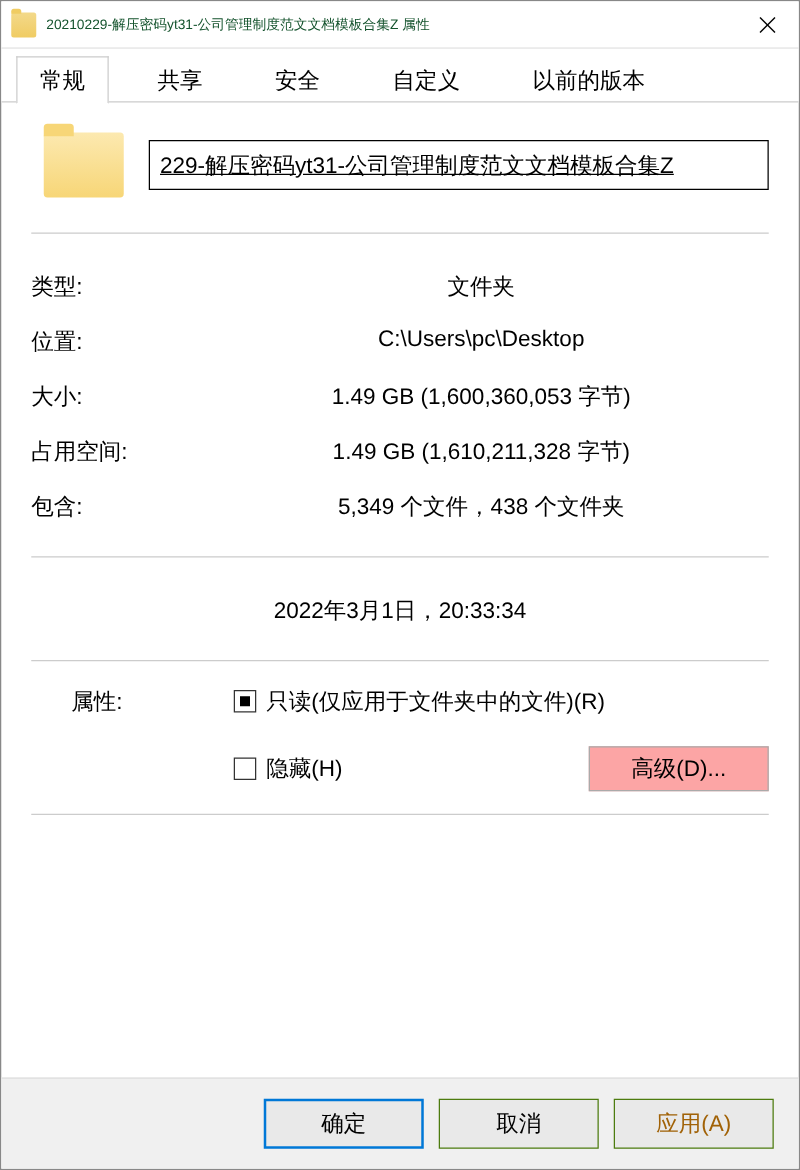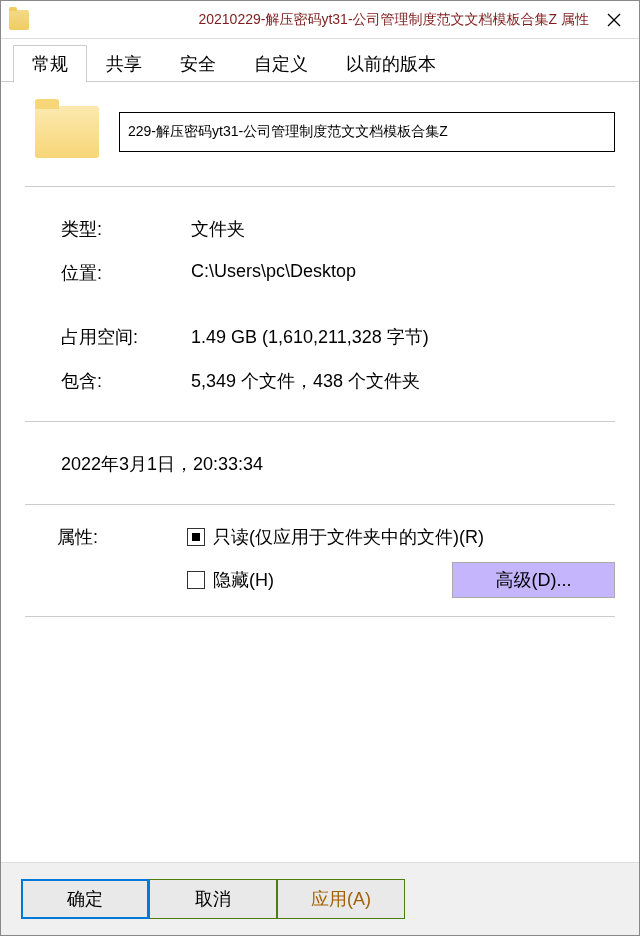--- a/index.html
+++ b/index.html
@@ -37,40 +37,40 @@
       position: absolute;
       top: -3px;
       left: 0;
       width: 8px;
       height: 4px;
       background: #f0cc63;
       border-radius: 2px 2px 0 0;
     }
     .titlebar-text {
       flex: 1;
-      font-size: 14px;
-      color: #7f1d1d;
+      font-size: 11px;
+      color: #14532d;
       white-space: nowrap;
       overflow: hidden;
-      text-align: right;
     }
     .titlebar-close {
       width: 50px;
       height: 38px;
       display: flex;
       align-items: center;
       justify-content: center;
       font-size: 18px;
       cursor: pointer;
     }
     .tabs {
       display: flex;
       padding: 6px 12px 0 12px;
       background: #ffffff;
       position: relative;
+      gap: 20px;
     }
     .tabs::after {
       content: "";
       position: absolute;
       left: 0;
       right: 0;
       bottom: 0;
       height: 1px;
       background: #ccc;
       z-index: 0;
@@ -119,63 +119,64 @@
       width: 24px;
       height: 10px;
       background: #f7d677;
       border-radius: 3px 3px 0 0;
     }
     .name-input {
       flex: 1;
       height: 40px;
       border: 1px solid #000;
       padding: 0 8px;
-      font-size: 14px;
+      font-size: 18px;
       background: #fff;
+      text-decoration: underline;
     }
     .divider {
       height: 1px;
       background: #ccc;
       margin: 4px 0;
     }
     .info-rows {
       padding-top: 16px;
-      margin-left: 36px;
     }
     .info-row {
       display: flex;
       padding: 10px 0;
       font-size: 18px;
       color: #000;
     }
     .info-label {
       width: 130px;
       flex-shrink: 0;
     }
     .info-value {
       flex: 1;
+      text-align: center;
     }
     .section-gap {
       height: 14px;
     }
     .attrs-section {
       display: flex;
       padding-top: 16px;
       font-size: 18px;
       margin-left: 32px;
     }
     .attrs-label {
       width: 130px;
       flex-shrink: 0;
     }
     .attrs-content {
       flex: 1;
       display: flex;
       flex-direction: column;
-      gap: 13px;
+      gap: 24px;
     }
     .attr-row {
       display: flex;
       align-items: center;
       justify-content: space-between;
     }
     .checkbox-wrap {
       display: flex;
       align-items: center;
       gap: 8px;
@@ -191,29 +192,31 @@
     .checkbox.indeterminate::after {
       content: "";
       position: absolute;
       top: 4px;
       left: 4px;
       right: 4px;
       bottom: 4px;
       background: #000;
     }
     .advanced-btn {
-      width: 163px;
+      width: 144px;
       height: 36px;
       border: 1px solid #aaa;
-      background: #c4b5fd;
+      background: #fca5a5;
       font-size: 18px;
       cursor: pointer;
     }
     .button-bar {
       display: flex;
+      justify-content: flex-end;
+      gap: 12px;
       padding: 16px 20px;
       border-top: 1px solid #ddd;
       background: #f0f0f0;
     }
     .btn {
       width: 128px;
       height: 40px;
       font-size: 18px;
       border: 1px solid #4d7c0f;
       background: #e9e9e9;
@@ -262,20 +265,22 @@
   <div class="info-rows">
     <div class="info-row">
       <span class="info-label">类型:</span>
       <span class="info-value">文件夹</span>
     </div>
     <div class="info-row">
       <span class="info-label">位置:</span>
       <span class="info-value">C:\Users\pc\Desktop</span>
     </div>
     <div class="info-row">
+      <span class="info-label">大小:</span>
+      <span class="info-value">1.49 GB (1,600,360,053 字节)</span>
     </div>
     <div class="info-row">
       <span class="info-label">占用空间:</span>
       <span class="info-value">1.49 GB (1,610,211,328 字节)</span>
     </div>
     <div class="info-row">
       <span class="info-label">包含:</span>
       <span class="info-value">5,349 个文件，438 个文件夹</span>
     </div>
   </div>

